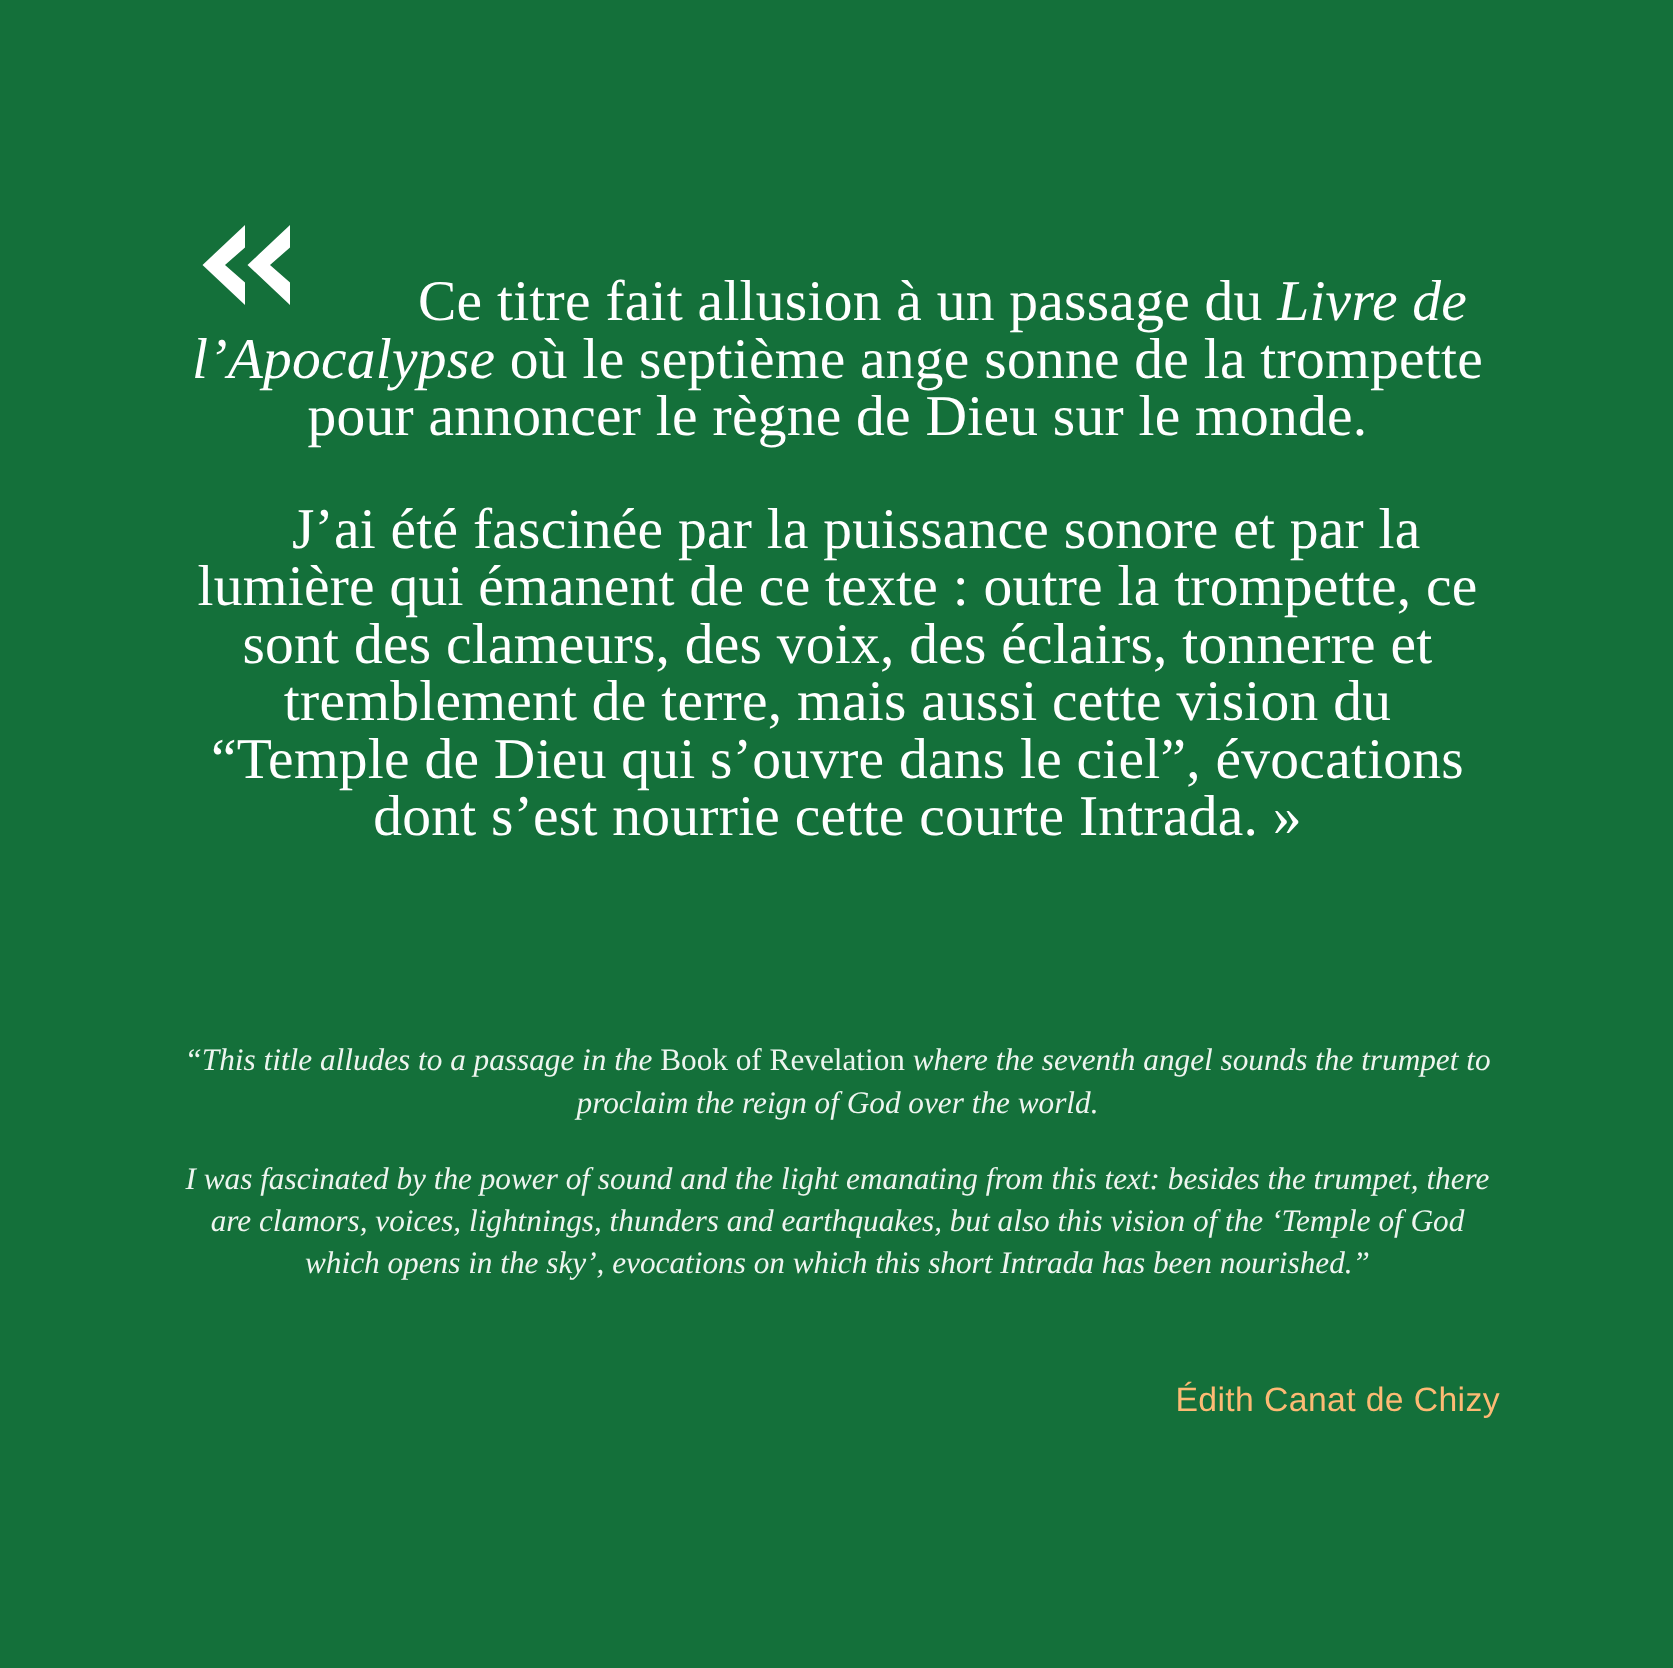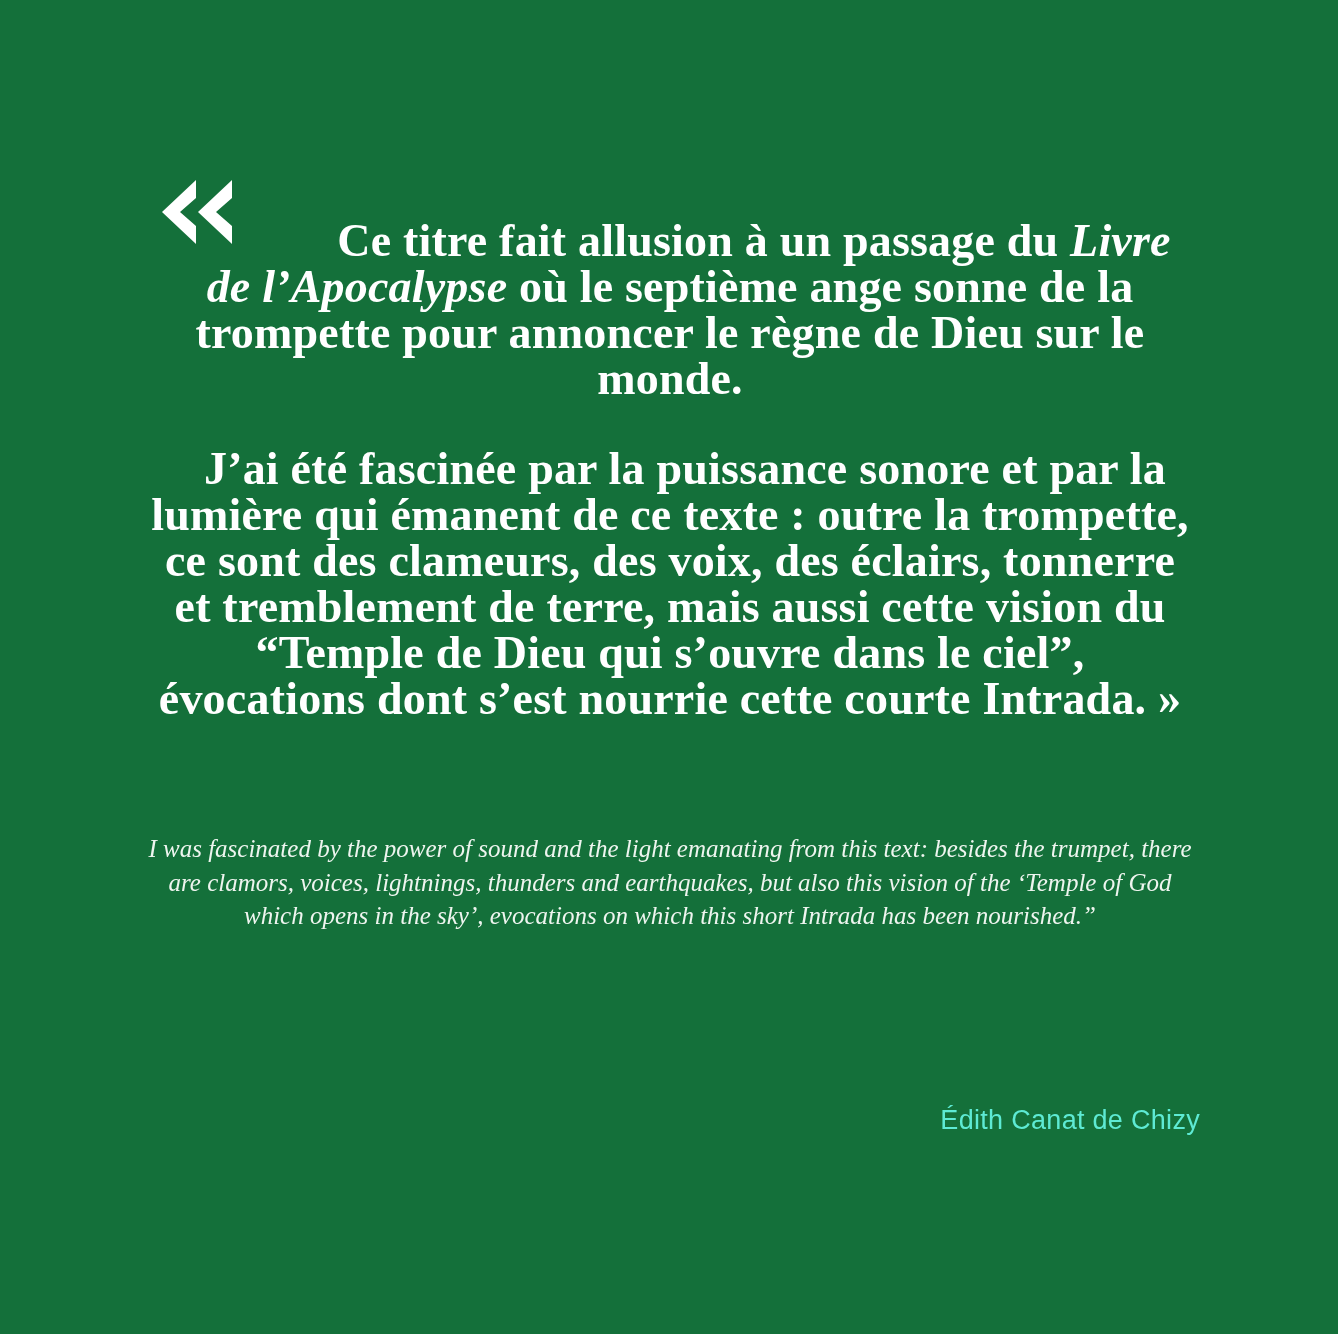--- a/index.html
+++ b/index.html
@@ -34,21 +34,20 @@
     position: absolute;
     left: 150px;
     top: 218px;
     width: 1040px;
     color: #ffffff;
     text-align: center;
     font-family: "Liberation Serif", serif;
     font-size: 46px;
     line-height: 1.0;
     letter-spacing: 0.2px;
-    font-weight: bold;
   }
   .fr-para {
     margin: 0 0 44px 0;
   }
   .fr-para:last-child {
     margin-bottom: 16px;
   }
   .fr-para .ital {
     font-style: italic;
   }
@@ -79,21 +78,21 @@
     margin-bottom: 0;
     font-style: italic;
   }
   .en-para .upright {
     font-style: normal;
   }
   .attribution {
     position: absolute;
     right: 138px;
     top: 1105px;
-    color: #5eead4;
+    color: #fdba74;
     font-family: "Liberation Sans", sans-serif;
     font-size: 27px;
     letter-spacing: 0.3px;
   }
 </style>
 </head>
 <body>
 
 <div class="page">
 
@@ -107,18 +106,21 @@
   <div class="fr-block">
     <p class="fr-para">
       <span class="fr-indent"></span><span>Ce titre fait allusion à un passage du </span><span class="ital">Livre de l’Apocalypse</span><span> où le septième ange sonne de la trompette pour annoncer le règne de Dieu sur le monde.</span>
     </p>
     <p class="fr-para">
       <span class="fr-indent-2"></span><span>J’ai été fascinée par la puissance sonore et par la lumière qui émanent de ce texte : outre la trompette, ce sont des clameurs, des voix, des éclairs, tonnerre et tremblement de terre, mais aussi cette vision du “Temple de Dieu qui s’ouvre dans le ciel”, évocations dont s’est nourrie cette courte Intrada. »</span>
     </p>
   </div>
 
   <div class="en-block">
+    <p class="en-para">
+      <span>“This title alludes to a passage in the </span><span class="upright">Book of Revelation</span><span> where the seventh angel sounds the trumpet to proclaim the reign of God over the world.</span>
+    </p>
     <p class="en-para">I was fascinated by the power of sound and the light emanating from this text: besides the trumpet, there are clamors, voices, lightnings, thunders and earthquakes, but also this vision of the ‘Temple of God which opens in the sky’, evocations on which this short Intrada has been nourished.”</p>
   </div>
 
   <div class="attribution">Édith Canat de Chizy</div>
 
 </div>
 
 </body></html>

